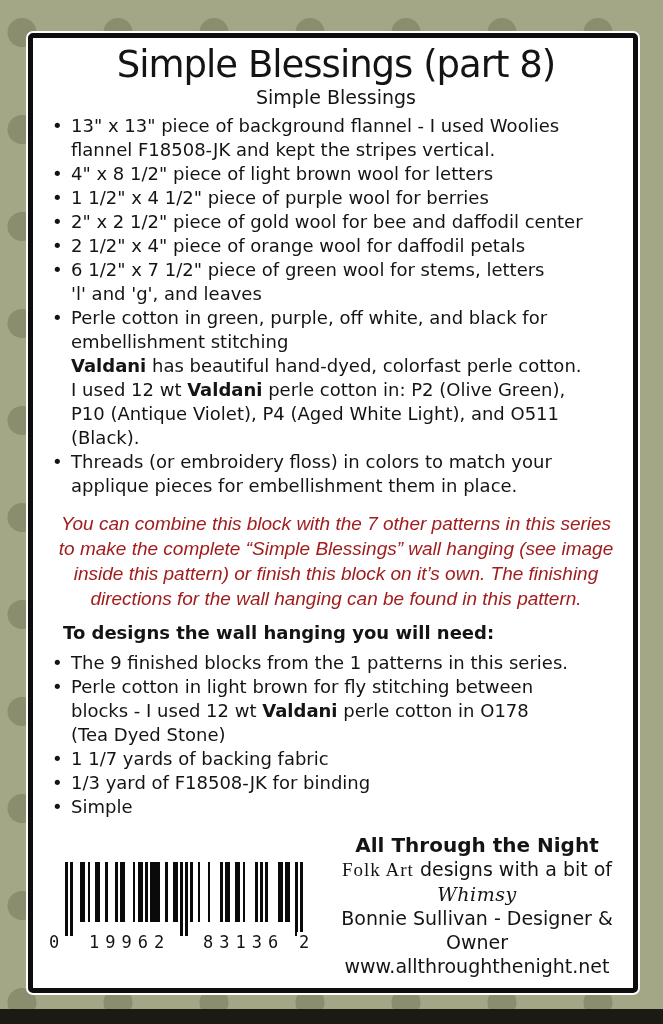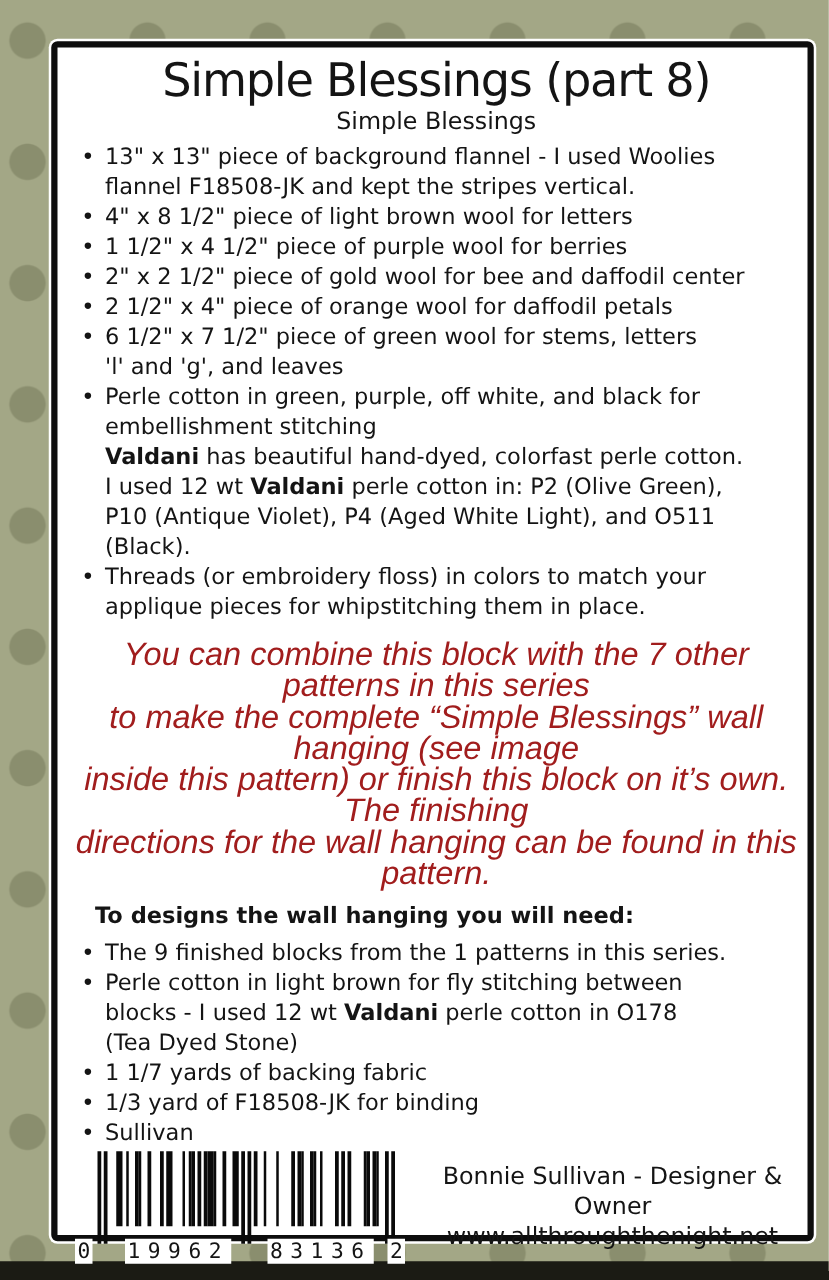--- a/index.html
+++ b/index.html
@@ -10,21 +10,21 @@
   .polka {
     position:absolute; inset:0;
     background-image: radial-gradient(circle, #8a8e6e 0 14px, rgba(0,0,0,0) 15px);
     background-size: 96px 97px;
     background-position: -26px -16px;
   }
   .photo-edge {
     position:absolute; left:0; right:0; bottom:0; height:15px; background:#1b1b14;
   }
   .card {
-    position:absolute; left:41px; top:33px; width:578px; height:936px;
+    position:absolute; left:28px; top:33px; width:578px; height:936px;
     background:#ffffff; border:5px solid #0d0d0d; border-radius:5px;
     box-shadow: 0 0 0 2px #ffffff;
     box-sizing:content-box;
     display:flex; flex-direction:column;
     padding:6px 8px 8px 14px;
     justify-content:space-between;
   }
   .title {
     text-align:center; font-size:37px; line-height:1.12; letter-spacing:-1px;
     white-space:nowrap;
@@ -35,21 +35,21 @@
   ul.blist { list-style:none; margin:6px 0 0 0; padding:0; }
   ul.blist li {
     position:relative; padding-left:24px; font-size:18px; line-height:24px;
     white-space:pre-line;
   }
   ul.blist li::before { content:"\2022"; position:absolute; left:5px; top:0; }
   .b { font-weight:bold; }
   .red-note {
     color:#a11d1d; font-style:italic;
     font-family:"Liberation Sans", sans-serif;
-    font-size:26px; line-height:25px; text-align:center; white-space:pre-line;
+    font-size:19px; line-height:25px; text-align:center; white-space:pre-line;
     margin:13px 0 9px 0;
   }
   .wh-heading { font-weight:bold; font-size:18px; line-height:25px; margin-left:16px; }
   .wh-size { font-size:18px; line-height:24px; margin-left:16px; }
   .footer { margin-top:auto; display:flex; align-items:center; flex-shrink:0; padding-bottom:2px; }
   .barcode-wrap { position:relative; width:268px; height:92px; flex-shrink:0; }
   .bars { position:absolute; left:18px; top:2px; display:flex; }
   .bars .m { width:2.5px; background:transparent; }
   .bars .m.on { background:#0a0a0a; }
   .bc-digit {
@@ -85,38 +85,38 @@
       <li><span>2 1/2" x 4" piece of orange wool for daffodil petals</span></li>
       <li><span>6 1/2" x 7 1/2" piece of green wool for stems, letters
 'l' and 'g', and leaves</span></li>
       <li><span>Perle cotton in green, purple, off white, and black for
 embellishment stitching
 </span><span class="b">Valdani</span><span> has beautiful hand-dyed, colorfast perle cotton.
 I used 12 wt </span><span class="b">Valdani</span><span> perle cotton in: P2 (Olive Green),
 P10 (Antique Violet), P4 (Aged White Light), and O511
 (Black).</span></li>
       <li><span>Threads (or embroidery floss) in colors to match your
-applique pieces for whipstitching them in place.</span></li>
+applique pieces for embellishment them in place.</span></li>
     </ul>
 
   <div class="red-note">You can combine this block with the 7 other patterns in this series
 to make the complete “Simple Blessings” wall hanging (see image
 inside this pattern) or finish this block on it’s own. The finishing
 directions for the wall hanging can be found in this pattern.</div>
 
   <div class="wh-heading">To designs the wall hanging you will need:</div>
 
   <ul class="blist">
       <li><span>The 9 finished blocks from the 1 patterns in this series.</span></li>
       <li><span>Perle cotton in light brown for fly stitching between
 blocks - I used 12 wt </span><span class="b">Valdani</span><span> perle cotton in O178
 (Tea Dyed Stone)</span></li>
       <li><span>1 1/7 yards of backing fabric</span></li>
       <li><span>1/3 yard of F18508-JK for binding</span></li>
-      <li><span>Sullivan</span></li>
+      <li><span>Simple</span></li>
     </ul>
 
   <div class="footer">
 
     <div class="barcode-wrap">
       <div class="bars" id="bars">
           <div class="m on" style="height: 74px;"></div>
           <div class="m" style="height: 74px;"></div>
           <div class="m on" style="height: 74px;"></div>
           <div class="m" style="height: 60px;"></div>
@@ -212,18 +212,20 @@
           <div class="m" style="height: 74px;"></div>
           <div class="m on" style="height: 74px;"></div>
         </div>
       <span class="bc-digit bc-left">0</span>
       <span class="bc-digit bc-g1">19962</span>
       <span class="bc-digit bc-g2">83136</span>
       <span class="bc-digit bc-right">2</span>
     </div>
 
     <div class="company">
+      <div class="name">All Through the Night</div>
+      <div><span class="folk">Folk Art</span><span> designs with a bit of </span><span class="whimsy">Whimsy</span></div>
       <div>Bonnie Sullivan - Designer &amp; Owner</div>
       <div>www.allthroughthenight.net</div>
     </div>
 
   </div>
 </div>
 
 </body></html>

